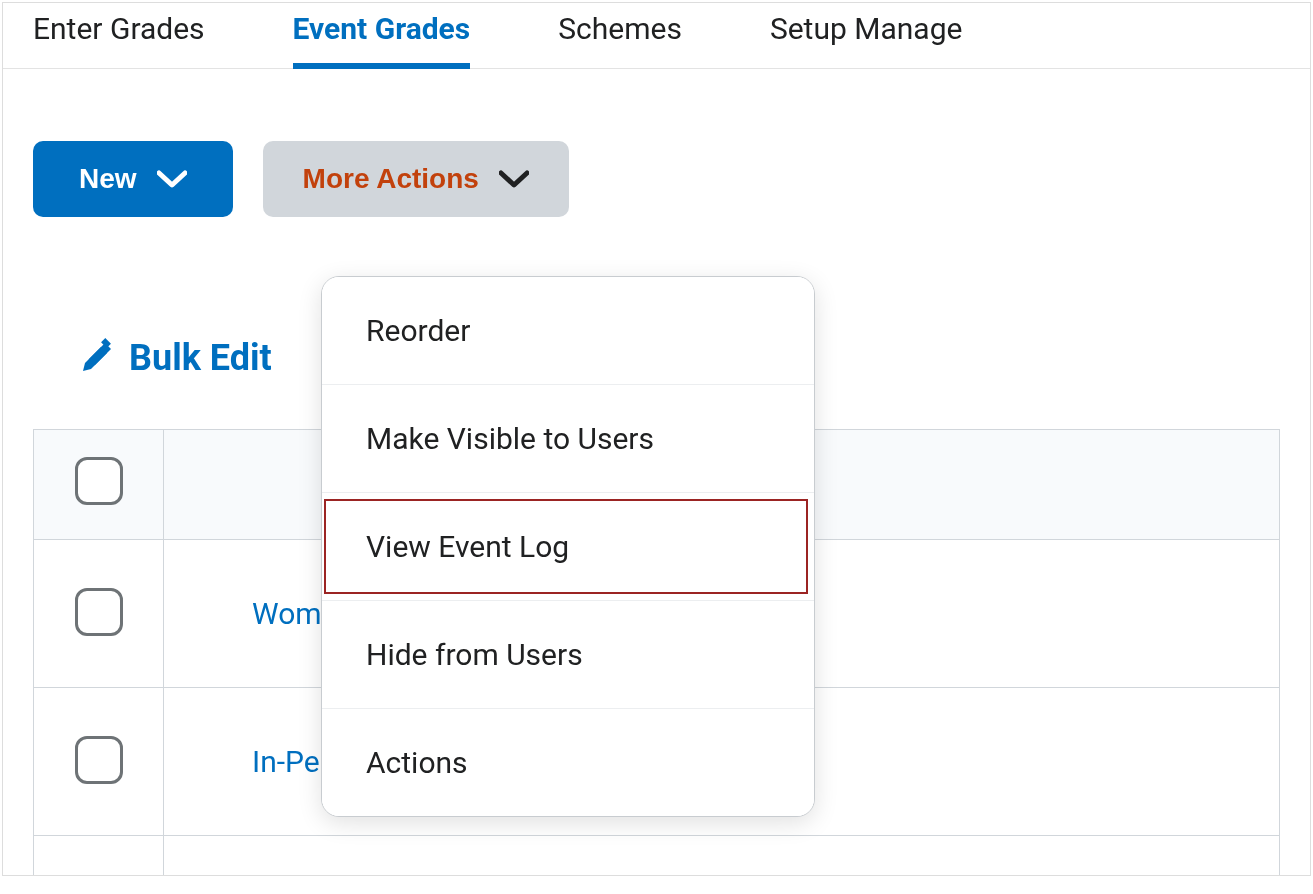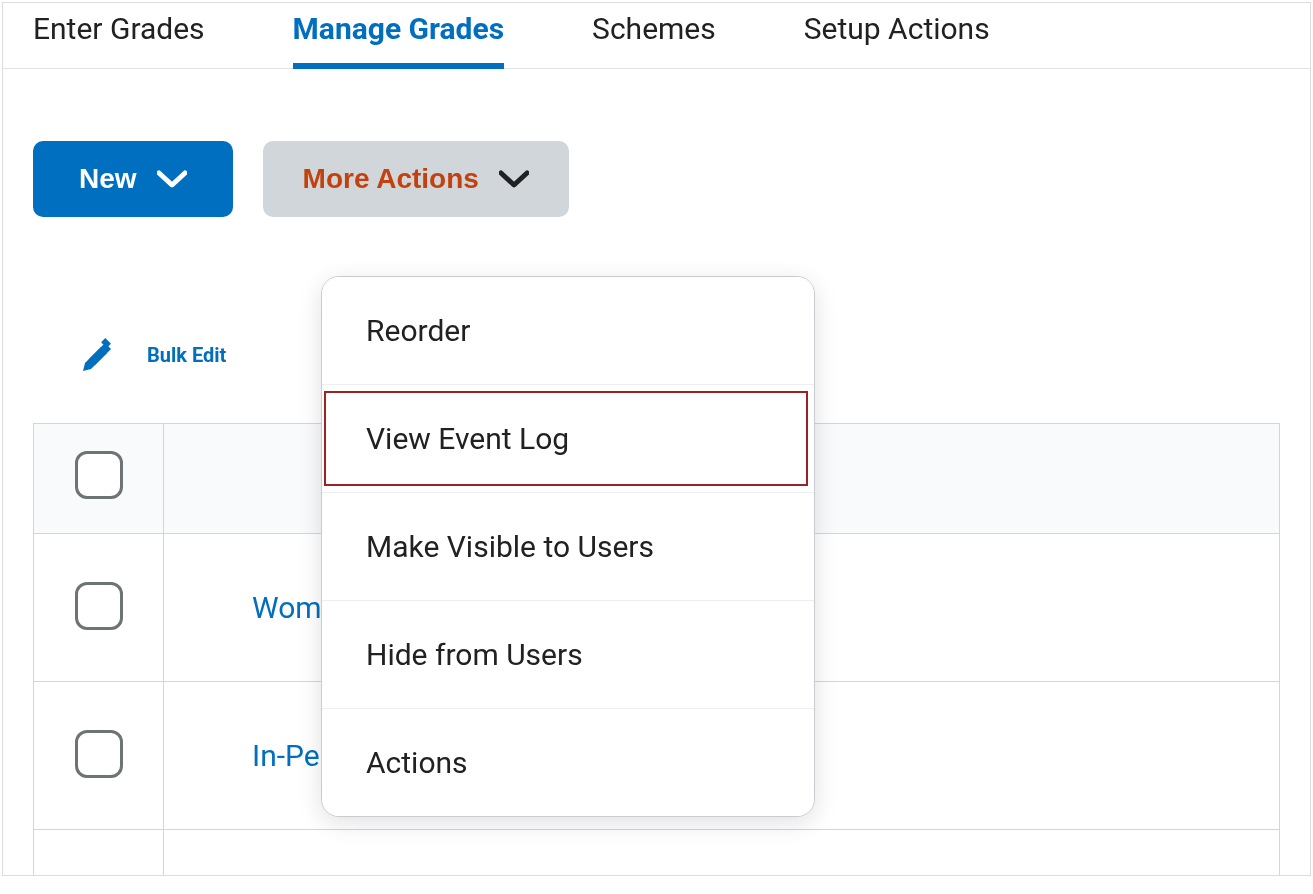--- a/index.html
+++ b/index.html
@@ -87,25 +87,24 @@
 
     
     .bulk-edit-row {
       padding: 120px 0 0 76px;
       display: flex;
       align-items: center;
       gap: 16px;
     }
     .bulk-edit-link {
       display: inline-flex;
-      align-items: center;
-      gap: 32px;
+      gap: 14px;
       color: #006fbf;
       font-weight: 700;
-      font-size: 20px;
+      font-size: 36px;
       cursor: pointer;
     }
     .pencil-icon svg {
       display: block;
     }
 
     
     .grades-table {
       margin: 50px 30px 0 30px;
       border: 1px solid #d1d6db;
@@ -197,23 +196,23 @@
       pointer-events: none;
     }
   </style>
 </head>
 <body>
 
 <div class="container">
 
   <div class="tabs">
     <div class="tab">Enter Grades</div>
-    <div class="tab active">Manage Grades</div>
+    <div class="tab active">Event Grades</div>
     <div class="tab">Schemes</div>
-    <div class="tab">Setup Actions</div>
+    <div class="tab">Setup Manage</div>
   </div>
 
   <div class="toolbar">
     <button class="btn btn-primary">
       <span>New</span>
       <span class="chevron">
         <svg width="30" height="18" viewBox="0 0 30 18">
             <path d="M2 3 L15 15 L28 3" stroke="#fff" stroke-width="5" fill="none" stroke-linecap="round" stroke-linejoin="round"></path>
           </svg>
       </span>
@@ -271,19 +270,19 @@
       </tr>
       <tr>
         <td class="checkbox-col"></td>
         <td class="name-col"></td>
       </tr>
     </tbody>
   </table>
 
   <div class="dropdown-menu">
     <div class="dropdown-item">Reorder</div>
+    <div class="dropdown-item">Make Visible to Users</div>
     <div class="dropdown-item highlighted">View Event Log</div>
-    <div class="dropdown-item">Make Visible to Users</div>
     <div class="dropdown-item">Hide from Users</div>
     <div class="dropdown-item">Actions</div>
   </div>
 
 </div>
 
 </body></html>

